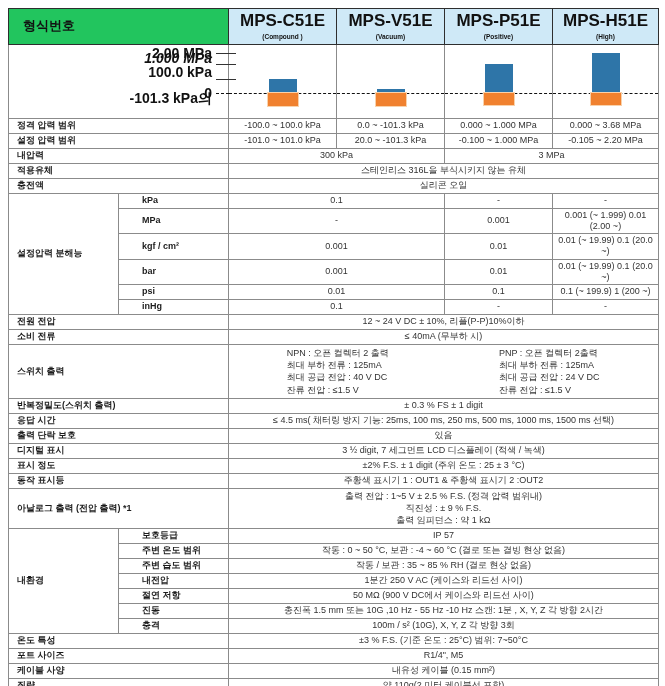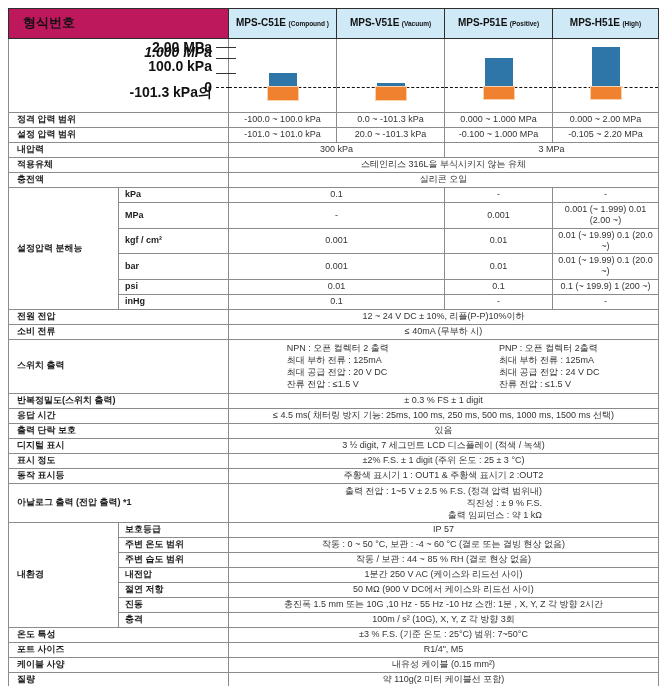--- a/index.html
+++ b/index.html
@@ -13,59 +13,59 @@
 
   tr { height:15px; }
   tr.hrow { height:30px; }
   tr.chart-row { height:74px; }
   tr.sw-row { height:54px; }
   tr.an-row { height:38px; }
 
   tr.hrow td { border:1px solid #2e2e2e; }
   .h-title { text-align:left; padding-left:14px; font-size:13px; font-weight:bold; color:#111; }
   .h-model { font-weight:bold; color:#111; }
-  .mname { font-size:10px; }
+  .mname { font-size:17px; }
   .mvar { font-size:6.5px; }
 
   td.lbl { text-align:left; padding-left:8px; font-weight:bold; color:#1d1d1d; }
-  td.sublbl { text-align:left; padding-left:6px; font-weight:bold; color:#1d1d1d; }
+  td.sublbl { text-align:left; padding-left:23px; font-weight:bold; color:#1d1d1d; }
 
   td.axis-cell, td.chart-cell { position:relative; padding:0; }
   .tick-label { position:absolute; right:16px; font-size:14px; font-weight:bold; color:#111;
                 white-space:nowrap; line-height:10px; }
   .tick-mark { position:absolute; right:-8px; width:20px; height:1px; background:#333; z-index:2; }
   .zero-stub { position:absolute; right:-1px; width:13px; border-top:1px dashed #111; }
   .zero-line { position:absolute; left:0; right:0; border-top:1px dashed #111; }
   .bar { position:absolute; left:50%; transform:translateX(-50%); z-index:1; }
   .bar-neg { box-shadow:0 0 0 1px #f9d2ab; }
 
   .sw-wrap { display:flex; width:100%; }
   .sw-half { flex:1; text-align:center; }
   .sw-lines { display:inline-block; text-align:left; }
   .sw-lines div, .an-lines div { line-height:1.35; }
   .an-wrap { text-align:center; }
-  .an-lines { display:inline-block; text-align:right; }
+  .an-lines { display:inline-block; text-align:center; }
 </style>
 </head>
 <body>
 
 <div class="sheet">
 <table>
 <colgroup>
   <col style="width:110px">
         <col style="width:110px">
   <col style="width:108px">
         <col style="width:108px">
         <col style="width:108px">
         <col style="width:106px">
 </colgroup>
 
 <tbody>
         <tr class="hrow">
-  <td colspan="2" class="h-title" style="background: #be185d;">형식번호</td>
+  <td colspan="2" class="h-title" style="background: #22c55e;">형식번호</td>
   <td class="h-model" style="background: rgb(207, 233, 247);"><span class="mname">MPS-C51E</span> <span class="mvar">(Compound )</span></td>
   <td class="h-model" style="background: rgb(207, 233, 247);"><span class="mname">MPS-V51E</span> <span class="mvar">(Vacuum)</span></td>
   <td class="h-model" style="background: rgb(207, 233, 247);"><span class="mname">MPS-P51E</span> <span class="mvar">(Positive)</span></td>
   <td class="h-model" style="background: rgb(207, 233, 247);"><span class="mname">MPS-H51E</span> <span class="mvar">(High)</span></td>
 </tr>
 
 <tr class="chart-row">
   <td colspan="2" class="axis-cell">
             <div class="tick-label" style="top: 3px;">2.00 MPa</div>
             <div class="tick-mark" style="top: 8px;"></div>
@@ -97,21 +97,21 @@
             <div class="bar" style="top: 8px; height: 40px; width: 28px; background: rgb(46, 117, 168);"></div>
             <div class="bar bar-neg" style="top: 48px; height: 12.35px; width: 30px; background: rgb(240, 129, 47);"></div>
           </td>
 </tr>
 
 <tr>
   <td colspan="2" class="lbl">정격 압력 범위</td>
   <td>-100.0 ~ 100.0 kPa</td>
   <td>0.0 ~ -101.3 kPa</td>
   <td>0.000 ~ 1.000 MPa</td>
-  <td>0.000 ~ 2.00 MPa</td>
+  <td>0.000 ~ 3.68 MPa</td>
 </tr>
 
 <tr>
   <td colspan="2" class="lbl">설정 압력 범위</td>
   <td>-101.0 ~ 101.0 kPa</td>
   <td>20.0 ~ -101.3 kPa</td>
   <td>-0.100 ~ 1.000 MPa</td>
   <td>-0.105 ~ 2.20 MPa</td>
 </tr>
 
@@ -180,21 +180,21 @@
 </tr>
 
 <tr class="sw-row">
   <td colspan="2" class="lbl">스위치 출력</td>
   <td colspan="4">
     <div class="sw-wrap">
       <div class="sw-half">
         <div class="sw-lines">
           <div>NPN : 오픈 컬렉터 2 출력</div>
           <div>최대 부하 전류 : 125mA</div>
-          <div>최대 공급 전압 : 20 V DC</div>
+          <div>최대 공급 전압 : 40 V DC</div>
           <div>잔류 전압 : ≤1.5 V</div>
         </div>
       </div>
       <div class="sw-half">
         <div class="sw-lines">
           <div>PNP : 오픈 컬렉터 2출력</div>
           <div>최대 부하 전류 : 125mA</div>
           <div>최대 공급 전압 : 24 V DC</div>
           <div>잔류 전압 : ≤1.5 V</div>
         </div>
@@ -250,21 +250,21 @@
   <td rowspan="7" class="lbl">내환경</td>
   <td class="sublbl">보호등급</td>
   <td colspan="4">IP 57</td>
 </tr>
 <tr>
   <td class="sublbl">주변 온도 범위</td>
   <td colspan="4">작동 : 0 ~ 50 °C, 보관 : -4 ~ 60 °C (결로 또는 결빙 현상 없음)</td>
 </tr>
 <tr>
   <td class="sublbl">주변 습도 범위</td>
-  <td colspan="4">작동 / 보관 : 44 ~ 85 % RH (결로 현상 없음)</td>
+  <td colspan="4">작동 / 보관 : 35 ~ 85 % RH (결로 현상 없음)</td>
 </tr>
 <tr>
   <td class="sublbl">내전압</td>
   <td colspan="4">1분간 250 V AC (케이스와 리드선 사이)</td>
 </tr>
 <tr>
   <td class="sublbl">절연 저항</td>
   <td colspan="4">50 MΩ (900 V DC에서 케이스와 리드선 사이)</td>
 </tr>
 <tr>

